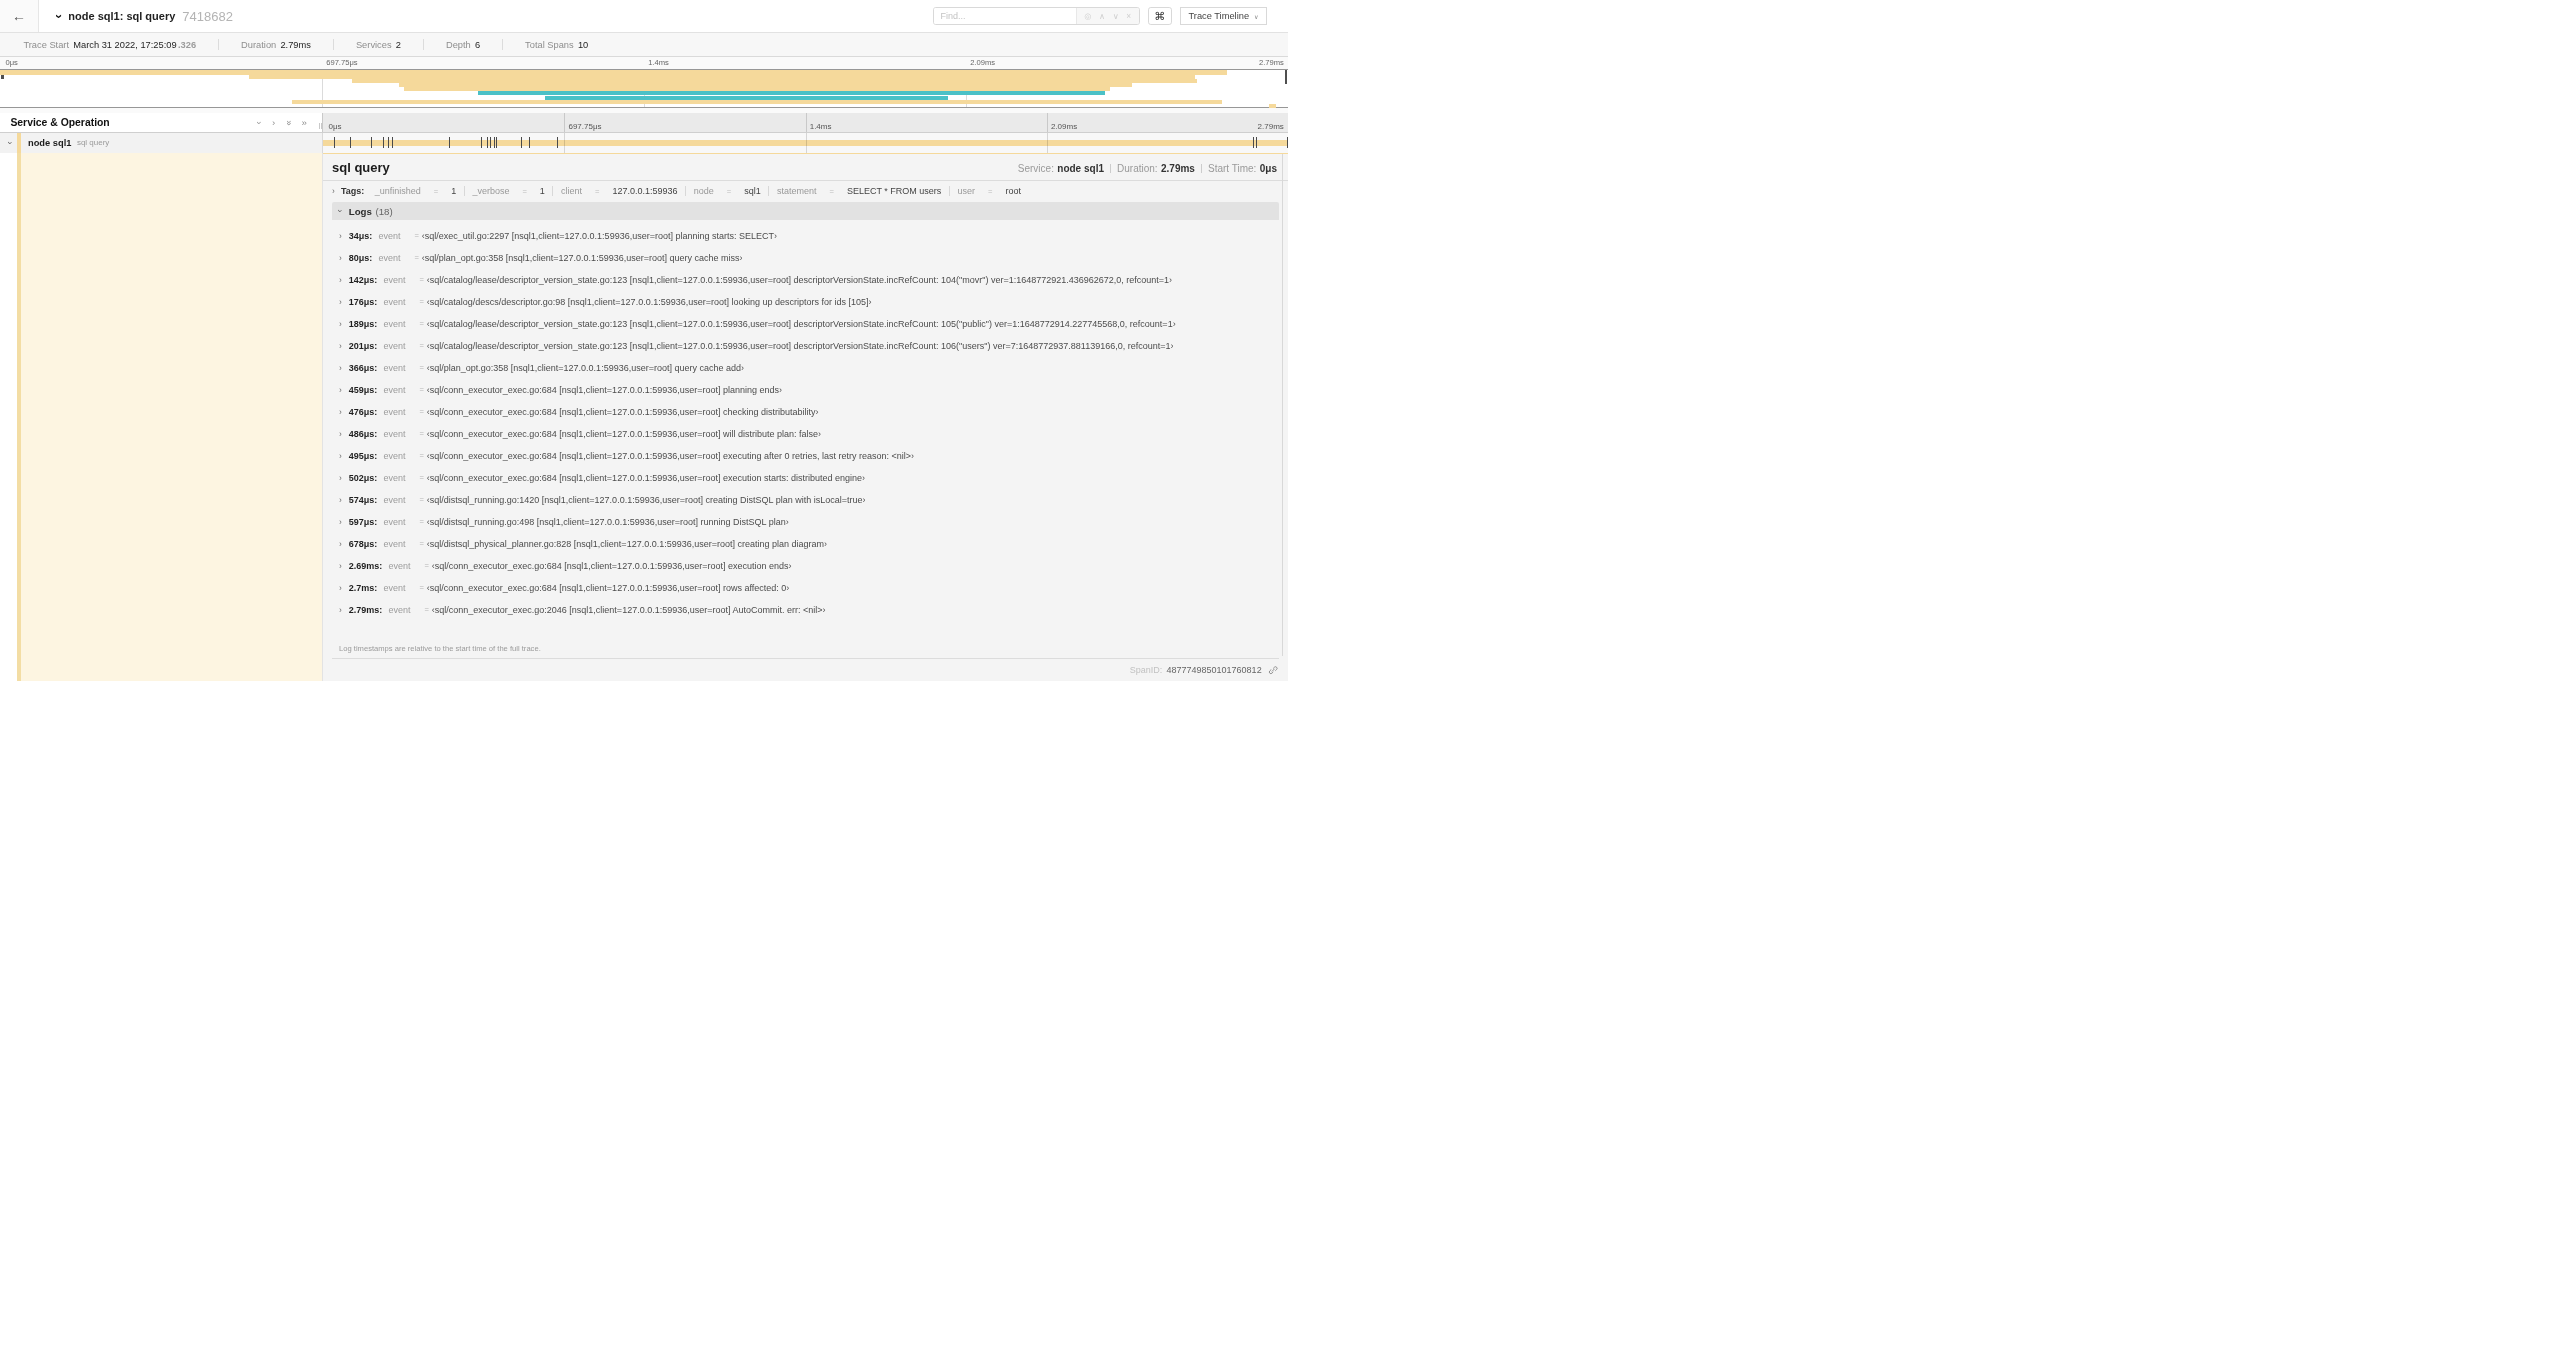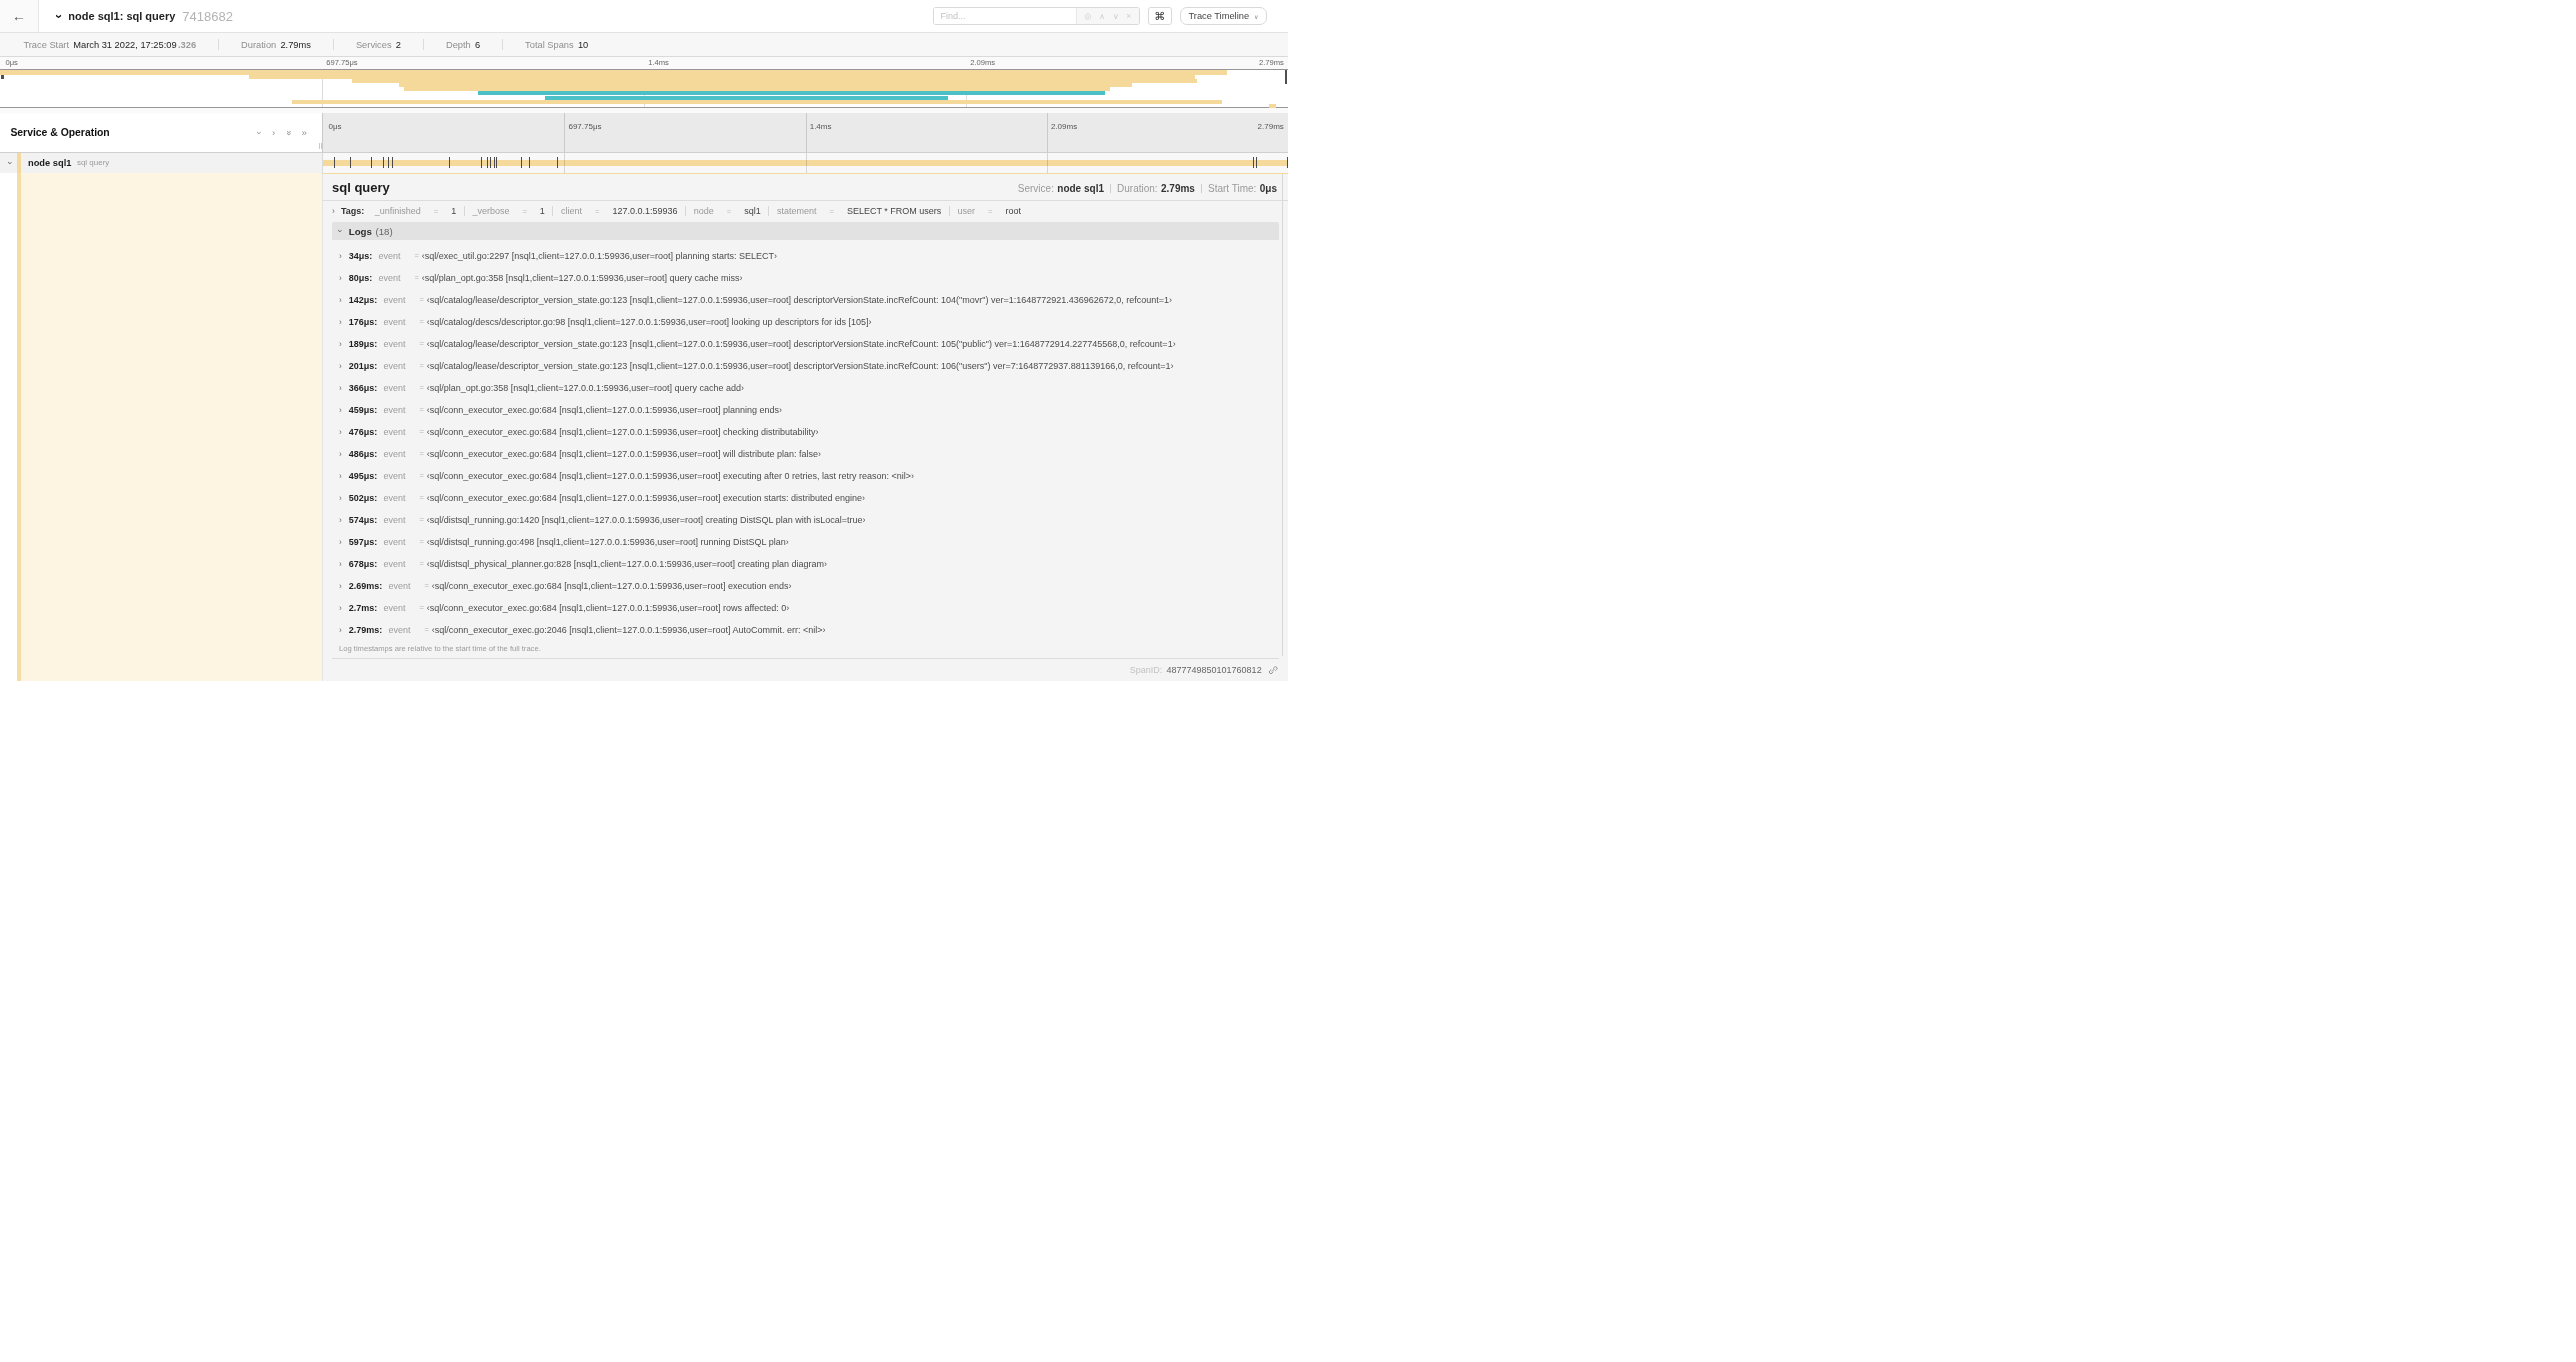--- a/index.html
+++ b/index.html
@@ -16,42 +16,42 @@
   .title-chevron{font-size:13px;font-weight:700;color:#111;display:inline-block;transform:rotate(90deg);line-height:1}
   .trace-title{font-size:11px;margin:0;font-weight:700;white-space:nowrap}
   .traceid{font-size:13px;color:#b4b4b4;white-space:nowrap}
   .top-right{margin-left:auto;display:flex;align-items:center;gap:8.3px;padding-right:21px}
   .find-group{display:flex;height:17.3px;border:0.7px solid #d9d9d9;border-radius:2.8px;overflow:hidden;background:#fff}
   .find-group input{border:none;outline:none;width:142px;padding:0 7px;font-size:9px;color:#444;background:#fff}
   .find-group input::placeholder{color:#c3c3c3}
   .find-tools{display:flex;align-items:center;background:#f7f7f7;border-left:0.7px solid #e8e8e8;color:#cfcfcf;gap:7.6px;padding:0 7.6px;font-size:8.3px}
   .find-tools span{line-height:1}
   .kbd{height:18.7px;width:23.5px;border:0.7px solid #d9d9d9;border-radius:2.8px;background:#fff;font-size:11px;color:#333;padding:0;cursor:pointer}
-  .view-btn{height:18.7px;border:0.7px solid #d9d9d9;border-radius:7px;background:#fff;font-size:9.3px;color:#444;display:flex;align-items:center;gap:4.8px;padding:0 7.6px;cursor:pointer}
+  .view-btn{height:18.7px;border:0.7px solid #d9d9d9;border-radius:0;background:#fff;font-size:9.3px;color:#444;display:flex;align-items:center;gap:4.8px;padding:0 7.6px;cursor:pointer}
   .vchev{font-size:6.2px;color:#888}
 
   
   .summary{height:24px;flex:none;background:#f7f7f7;border-bottom:0.7px solid #dadada;display:flex;align-items:center;padding-left:1.4px;font-size:9.3px}
   .sum-item{display:flex;gap:4.2px;align-items:center;padding:0 22px;height:11px}
   .sum-item + .sum-item{border-left:0.7px solid #dcdcdc}
   .sum-label{color:#8e8e8e}
   .sum-value{color:#1f1f1f;font-weight:400;white-space:nowrap}
   .sum-suffix{color:#9c9c9c;font-weight:700;margin-left:-2.8px}
 
   
   .mlabels{height:11.8px;flex:none;background:#fafafa;position:relative;font-size:7.6px;color:#666}
   .mlabel{position:absolute;top:1.4px;white-space:nowrap}
   .mcanvas{height:39px;flex:none;position:relative;background:#fff;border-top:0.7px solid #979797;border-bottom:0.7px solid #979797}
   .mrow{position:absolute;height:4.2px}
   .grid-line{position:absolute;top:0;bottom:0;width:0.7px;background:rgba(0,0,0,0.14)}
   .mhandle{position:absolute;width:2.8px;background:#4f4f4f}
   .mini-gap{height:5.5px;flex:none;background:#fafafa}
 
   
-  .cols-header{height:40px;flex:none;display:flex;border-bottom:0.7px solid #cfcfcf}
+  .cols-header{height:20px;flex:none;display:flex;border-bottom:0.7px solid #cfcfcf}
   .left-header{width:323px;flex:none;background:#fff;border-right:0.7px solid #c9c9c9;display:flex;align-items:center;padding-left:10.4px;position:relative}
   .lh-title{font-size:10.4px;font-weight:700;color:#111}
   .lh-icons{margin-left:auto;display:flex;gap:10.4px;color:#8f8f8f;font-size:9.7px;margin-right:15.2px;align-items:center}
   .lh-icons span{cursor:pointer;line-height:1}
   .icon-rot{display:inline-block;transform:rotate(90deg)}
   .grip{position:absolute;right:0.7px;bottom:3.5px;display:flex;gap:1.4px;cursor:col-resize}
   .grip i{width:0.7px;height:6.2px;background:#c9c9c9;display:block}
   .right-header{flex:1;background:#eaeaea;position:relative;font-size:8px;color:#555}
   .rh-label{position:absolute;top:8.3px;white-space:nowrap}
 

